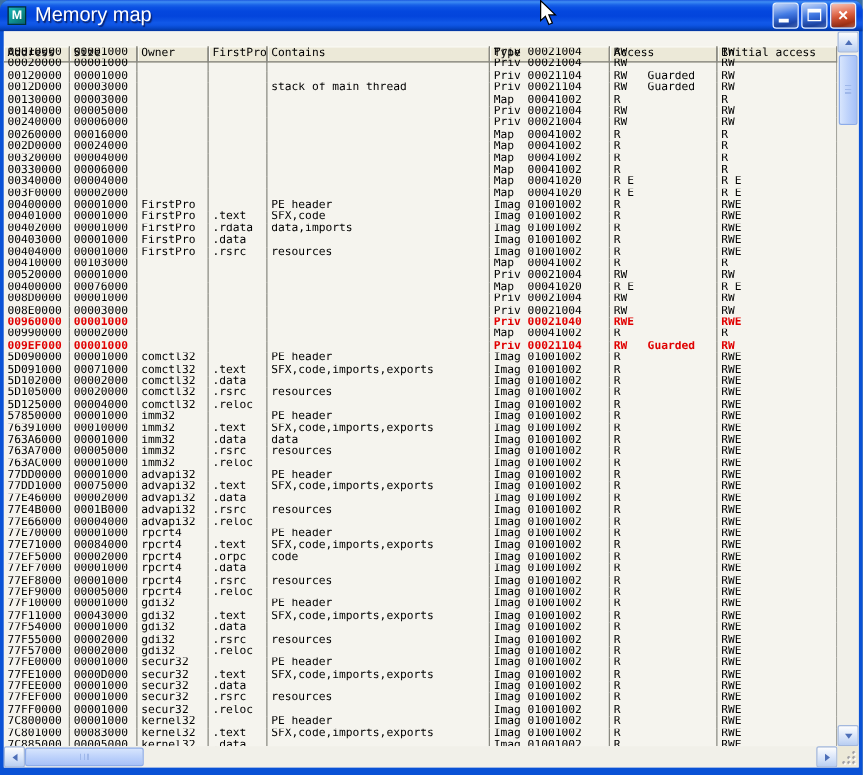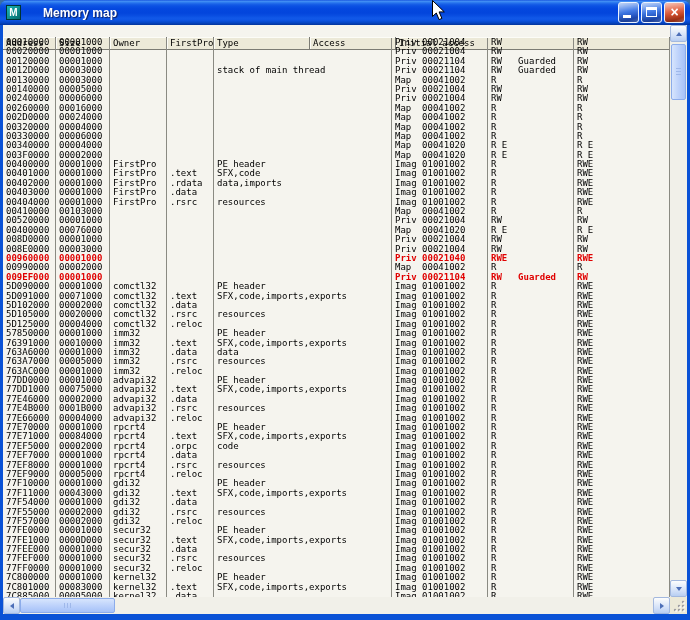--- a/index.html
+++ b/index.html
@@ -6,21 +6,21 @@
   *{box-sizing:border-box;}
   .window{position:absolute;left:0;top:0;width:690px;height:620px;background:#0A52D6;
           padding:0 3px 3px 3px;border-radius:8px 8px 0 0;font-family:"Liberation Sans",sans-serif;}
   
   .titlebar{position:relative;height:25px;margin:0 -3px;border-radius:8px 8px 0 0;
     background:linear-gradient(180deg,#1c5ae0 0%,#3f8cf3 6%,#2d7bef 10%,#1961e8 16%,#0b51e3 24%,#0447DE 36%,#0345DC 52%,#0A4FE2 64%,#1158E8 72%,#0E55E5 80%,#0647C8 90%,#03349B 100%);
     display:flex;align-items:center;padding:0 5px 0 6px;}
   .app-icon{width:15px;height:15px;background:linear-gradient(135deg,#19b8b8,#066a6a);
     border:1px solid #033;color:#fff;font:bold 10px/13px "Liberation Sans",sans-serif;
     text-align:center;flex:0 0 auto;}
-  .title{color:#fff;font-weight:bold;font-size:12px;padding-left:22px;flex:1 1 auto;
+  .title{color:#fff;font-weight:normal;font-size:16px;padding-left:7px;flex:1 1 auto;
     text-shadow:1px 1px 1px #0a1e63;white-space:nowrap;overflow:hidden;}
   .win-buttons{display:flex;gap:2px;flex:0 0 auto;}
   .wbtn{position:relative;width:21px;height:21px;border:1px solid #EAF2FE;border-radius:3px;
     box-shadow:inset 0 -10px 10px -8px rgba(0,0,20,.45), inset 0 10px 10px -8px rgba(255,255,255,.55);}
   .wbtn.min,.wbtn.max{background:linear-gradient(160deg,#9DBBF1 0%,#3B77E8 45%,#2455C9 80%,#5F8BE8 100%);}
   .wbtn.close{background:linear-gradient(160deg,#F0A08C 0%,#E25C3B 45%,#C33C16 80%,#E8846A 100%);}
   .g-min{position:absolute;left:4px;bottom:4px;width:8px;height:3px;background:#fff;}
   .g-max{position:absolute;left:4px;top:4px;width:11px;height:10px;border:1px solid #fff;border-top:3px solid #fff;}
   .g-close{position:absolute;inset:0;color:#fff;font:bold 14px/18px "Liberation Sans",sans-serif;text-align:center;}
   
@@ -84,20 +84,21 @@
   </div>
 
   <div class="client">
 
     <div class="table">
       <div class="thead">
           <div class="hcell c-address">Address</div>
           <div class="hcell c-size">Size</div>
           <div class="hcell c-owner">Owner</div>
           <div class="hcell c-section">FirstPro</div>
+          <div class="hcell c-contains">Contains</div>
           <div class="hcell c-type">Type</div>
           <div class="hcell c-access">Access</div>
           <div class="hcell c-initial">Initial access</div>
         </div>
       <div class="tbody">
           <div class="row">
             <div class="cell c-address">00010000</div>
             <div class="cell c-size">00001000</div>
             <div class="cell c-owner"></div>
             <div class="cell c-section"></div>

